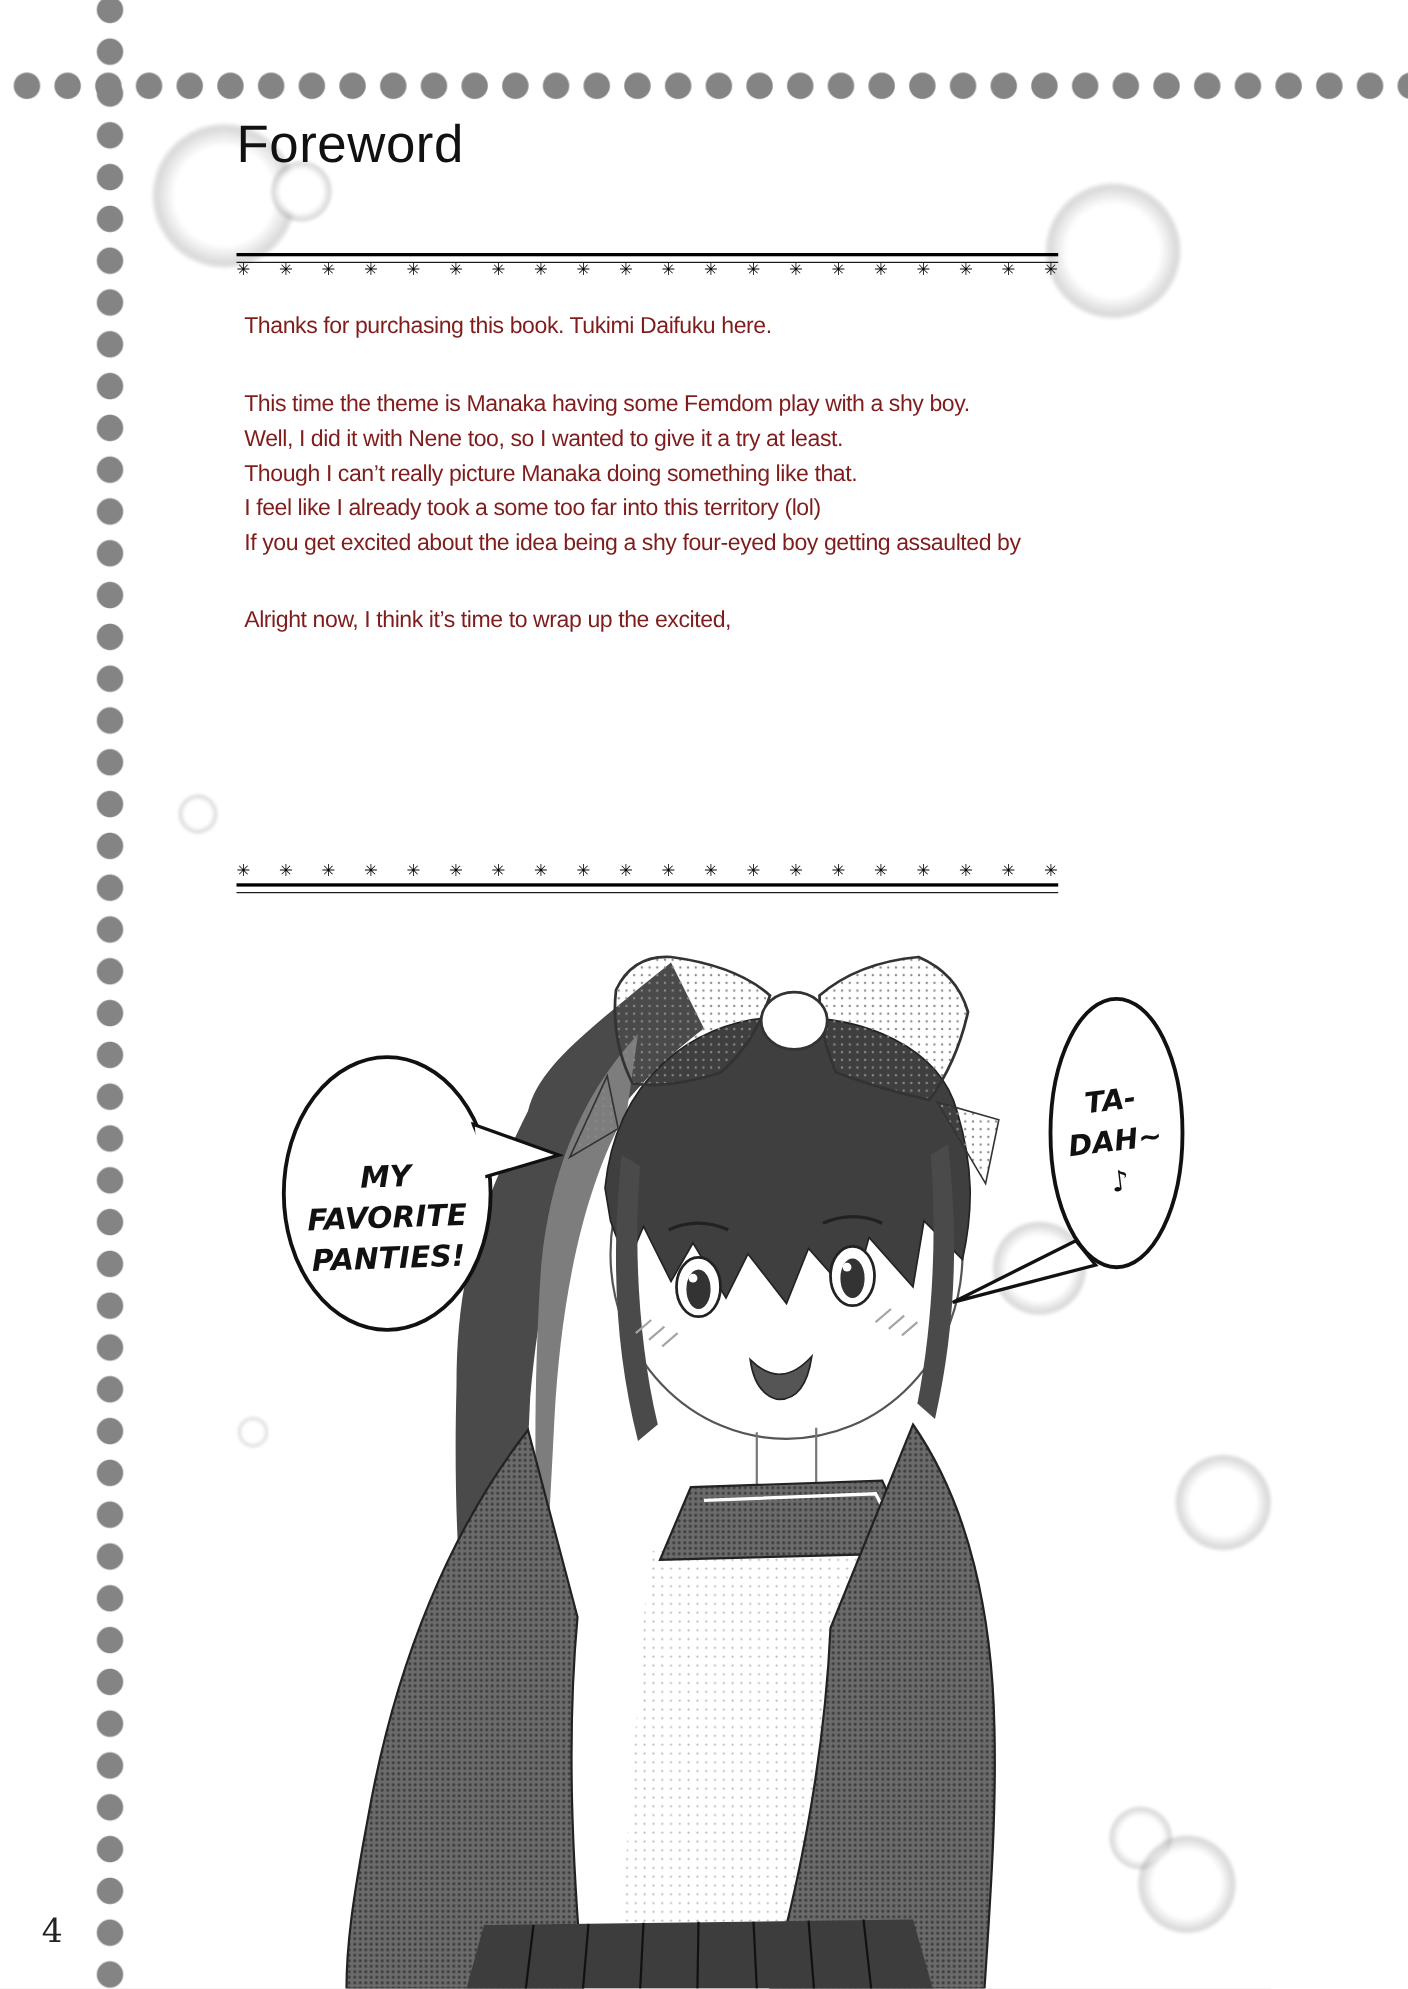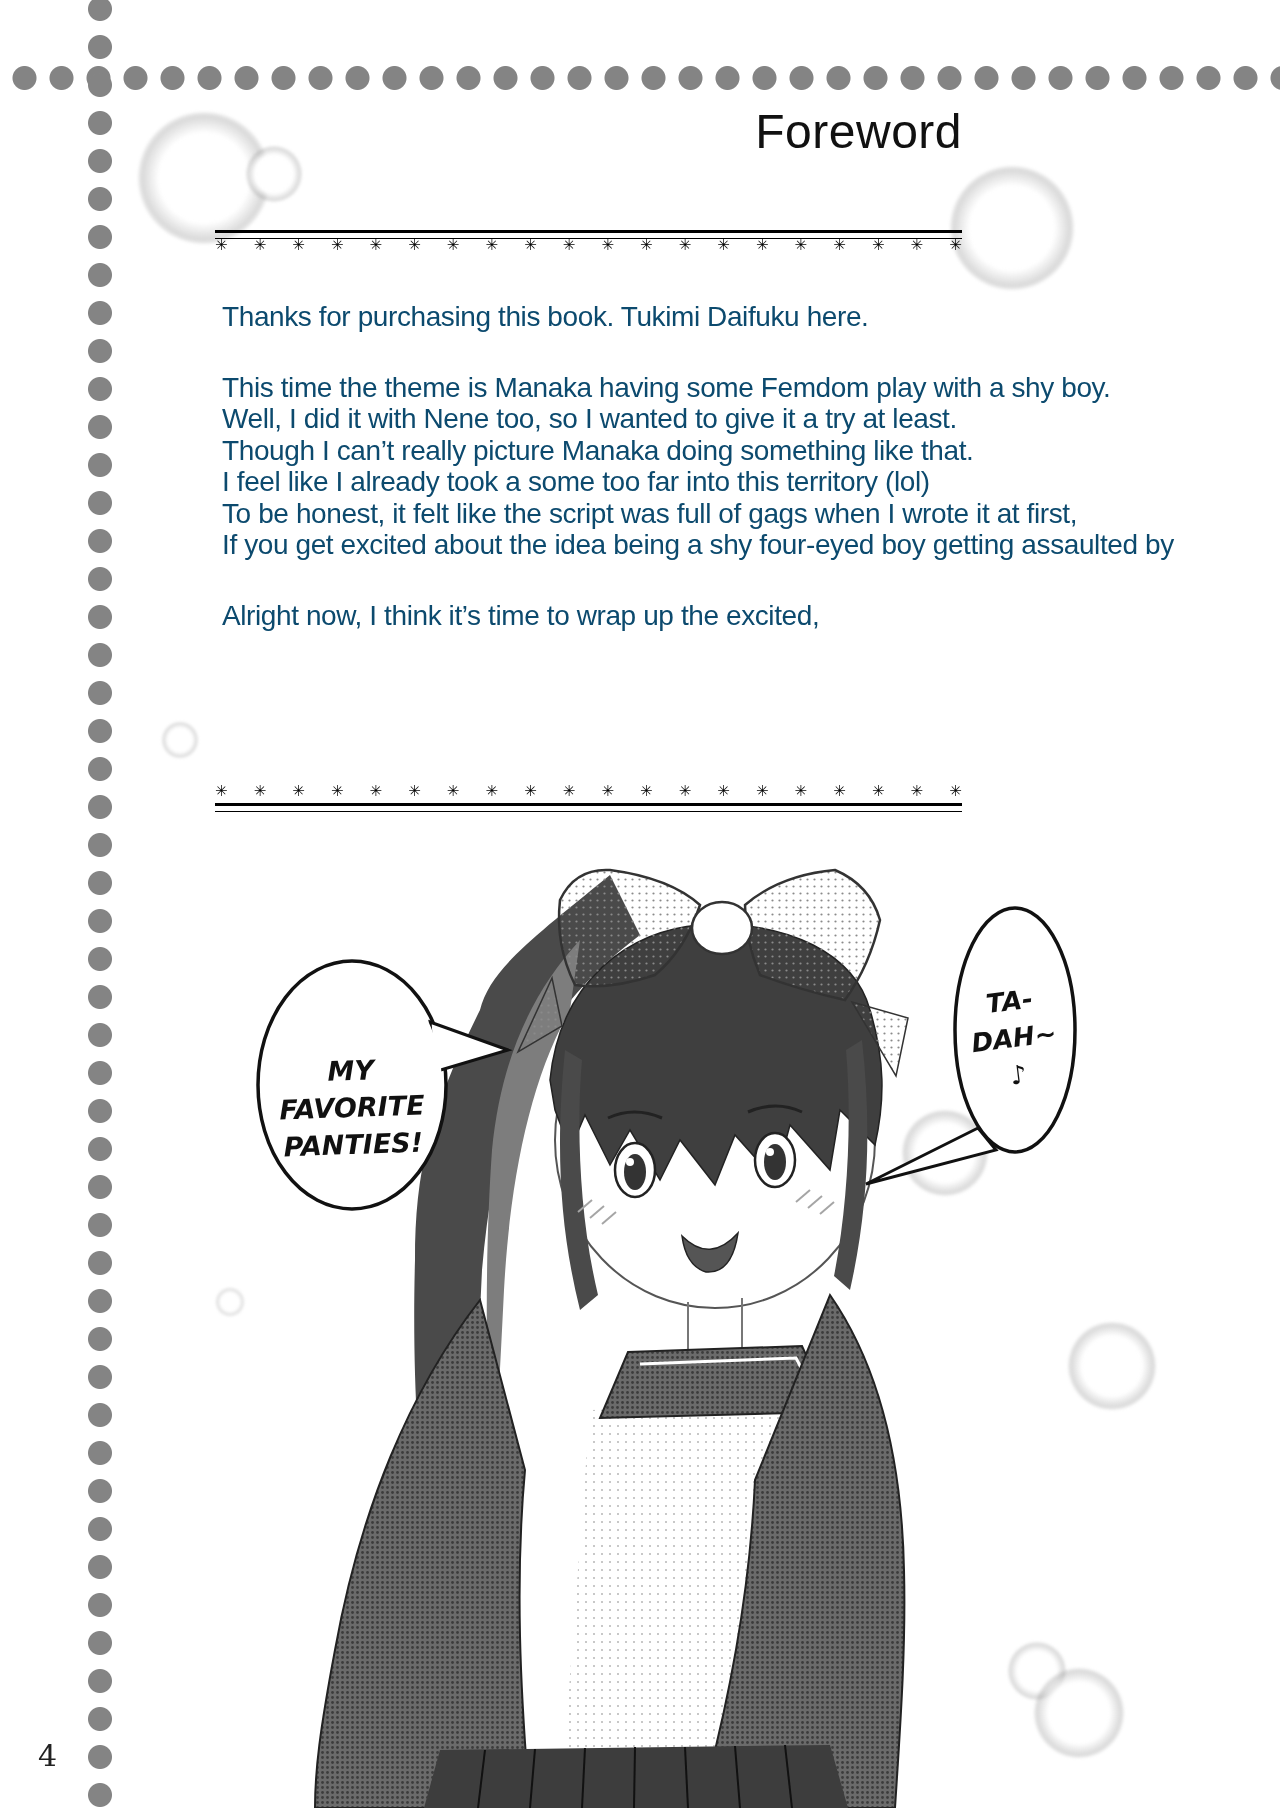--- a/index.html
+++ b/index.html
@@ -18,34 +18,34 @@
     position:absolute;left:87px;top:0;width:26px;height:1808px;
     background-image:radial-gradient(circle 12.5px at center,#848484 0 11.5px,rgba(0,0,0,0) 12.5px);
     background-size:26px 38px;background-position:0 -10px;
   }
   
   .bokeh{position:absolute;border-radius:50%;
     background:radial-gradient(circle,#ffffff 0 48%,rgba(120,120,120,.28) 66%,rgba(120,120,120,0) 74%);
     filter:blur(1.5px);}
   
   .title{
-    position:absolute;left:215px;top:104px;width:747px;text-align:right;
+    position:absolute;left:215px;top:104px;width:747px;text-align:left;
     font-size:48px;font-weight:500;letter-spacing:.5px;color:#111;
   }
   
   .rule{position:absolute;left:215px;width:747px;height:5px;
     border-top:3px solid #000;border-bottom:1px solid #000;}
   .orn-row{position:absolute;left:215px;width:747px;display:flex;
     justify-content:space-between;font-family:"DejaVu Sans",sans-serif;
     font-size:15px;line-height:15px;color:#000;}
   .orn-row.flip span{display:inline-block;transform:scaleY(-1);}
   
   .fw{
-    position:absolute;left:222px;top:301px;width:830px;
-    font-size:28px;line-height:31.5px;letter-spacing:-.4px;color:#0c4a6e;
+    position:absolute;left:222px;top:281px;width:830px;
+    font-size:21px;line-height:31.5px;letter-spacing:-.4px;color:#7f1d1d;
   }
   .fw .p + .p{margin-top:39px;}
   .fw .line{white-space:nowrap;}
   
   .illus{position:absolute;left:230px;top:750px;width:860px;height:1058px;}
   .illus svg{display:block;}
   
   .bubble-text{
     position:absolute;z-index:5;text-align:center;
     font-family:"DejaVu Sans",sans-serif;font-style:italic;font-weight:bold;color:#111;
@@ -104,21 +104,20 @@
 
   <div class="fw">
     <div class="p">
       <div class="line">Thanks for purchasing this book. Tukimi Daifuku here.</div>
     </div>
     <div class="p">
       <div class="line">This time the theme is Manaka having some Femdom play with a shy boy.</div>
       <div class="line">Well, I did it with Nene too, so I wanted to give it a try at least.</div>
       <div class="line">Though I can’t really picture Manaka doing something like that.</div>
       <div class="line">I feel like I already took a some too far into this territory (lol)</div>
-      <div class="line">To be honest, it felt like the script was full of gags when I wrote it at first,</div>
       <div class="line">If you get excited about the idea being a shy four-eyed boy getting assaulted by</div>
     </div>
     <div class="p">
       <div class="line">Alright now, I think it’s time to wrap up the excited,</div>
     </div>
   </div>
 
   <div class="orn-row flip" style="top:782px;">
     <span>✳</span>
       <span>✳</span>

